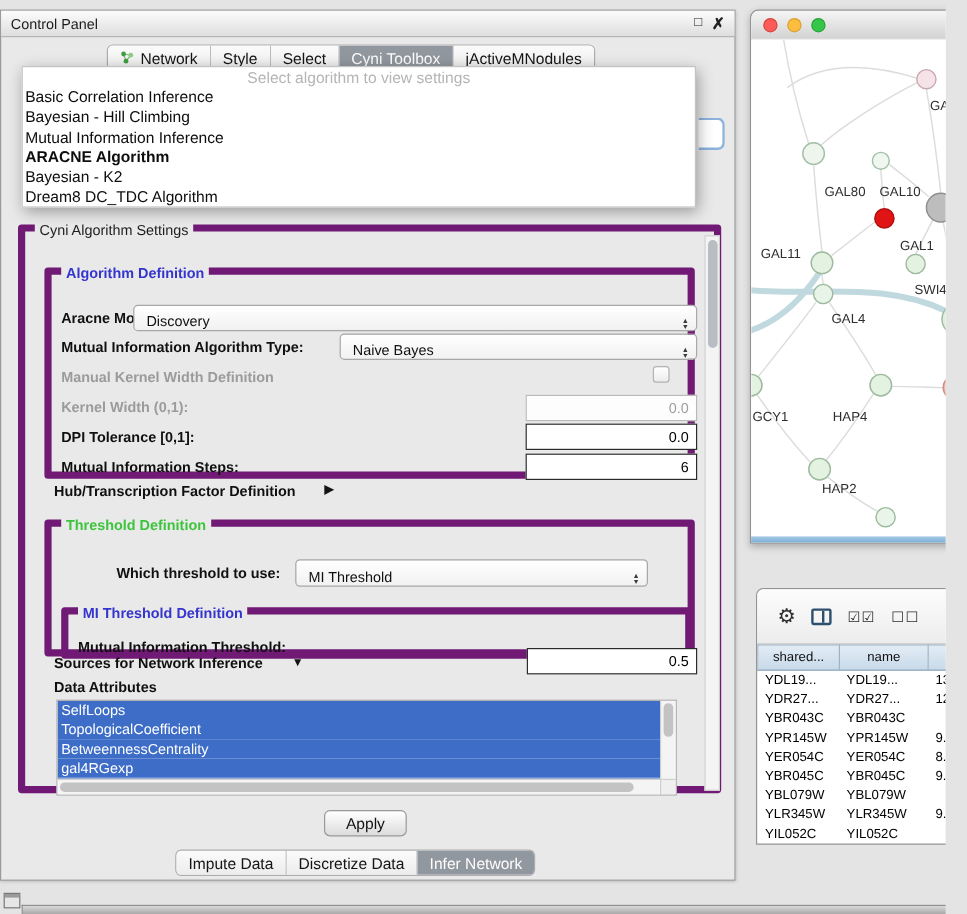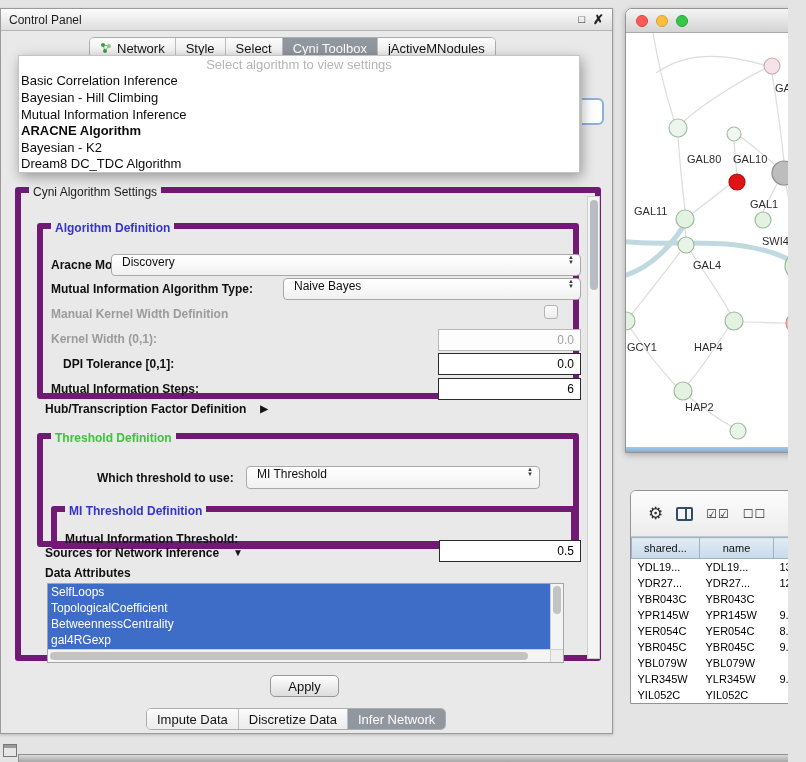--- a/index.html
+++ b/index.html
@@ -33,29 +33,29 @@
   .gtitle.green { color:#3dc43d; font-weight:bold; }
   .gtitle.plain { color:#1d1d1d; }
   .main-group { left:14px; top:178px; width:586px; height:474px; }
   .alg-group { left:16px; top:30px; width:542px; height:176px; }
   .thr-group { left:16px; top:240px; width:542px; height:114px; }
   .mi-group { left:8px; top:67px; width:526px; height:43px; }
 
   .lbl { position:absolute; font-size:12px; font-weight:bold; color:#101010; white-space:nowrap; line-height:14px; }
   .lbl.gray { color:#9b9b9b; }
 
-  .combo { position:absolute; height:22px; background:linear-gradient(#ffffff,#f1f1f1); border:1px solid #a8a8a8; border-radius:4px; display:flex; align-items:flex-start; padding:0 6px 0 10px; font-size:12px; color:#101010;gap:14px; }
+  .combo { position:absolute; height:22px; background:linear-gradient(#ffffff,#f1f1f1); border:1px solid #a8a8a8; border-radius:4px; display:flex; align-items:flex-end; padding:0 6px 0 10px; font-size:12px; color:#101010;gap:14px; }
   .combo .cval { flex:1; white-space:nowrap; }
   .arrows { display:flex; flex-direction:column; align-items:center; justify-content:center; line-height:4.5px; font-size:6px; color:#3a3a3a; }
 
   .field { position:absolute; height:22px; border:1px solid #2b2b2b; background:#fff; font-family:"Liberation Sans",sans-serif; font-size:12px; text-align:right; padding:0 6px; color:#000; outline:none; }
   .field.disabled { border-color:#b9b9b9; color:#9f9f9f; background:#fdfdfd; }
   .checkbox { position:absolute; width:14px; height:14px; border:1px solid #b3b3b3; border-radius:3px; background:linear-gradient(#fff,#ececec); }
 
-  .disc-row { position:absolute; display:flex; align-items:center; gap:14px; font-size:12px; font-weight:bold; color:#101010; white-space:nowrap; }
+  .disc-row { position:absolute; display:flex; align-items:center; gap:24px; font-size:12px; font-weight:bold; color:#101010; white-space:nowrap; }
   .disc-row .tri { font-size:10px; color:#141414; line-height:1; }
 
   
   .attr-list { position:absolute; left:26px; top:390px; width:517px; height:80px; border:1px solid #a5a5a5; background:#fff; }
   .list-items { position:absolute; left:0; top:0; right:13px; bottom:13px; overflow:hidden; }
   .litem { height:16px; line-height:16px; font-size:12px; color:#fff; background:#3d6dc7; padding-left:3px; white-space:nowrap; }
   .litem.partial { height:5px; }
   .sb-v { position:absolute; right:0; top:0; width:13px; bottom:13px; background:#f4f4f4; border-left:1px solid #cfcfcf; }
   .sb-h { position:absolute; left:0; bottom:0; right:13px; height:13px; background:#f4f4f4; border-top:1px solid #cfcfcf; }
   .sb-corner { position:absolute; right:0; bottom:0; width:13px; height:13px; background:#efefef; border-left:1px solid #cfcfcf; border-top:1px solid #cfcfcf; }
@@ -166,21 +166,21 @@
             <span>▼</span>
           </span>
         </div>
 
         <span class="lbl gray" style="left:8px; top:78px;">Manual Kernel Width Definition</span>
         <span class="checkbox" style="left:501px; top:76px;"></span>
 
         <span class="lbl gray" style="left:8px; top:103px;">Kernel Width (0,1):</span>
         <input class="field disabled" style="left: 395px; top: 100px; width: 143px;" readonly="" value="0.0">
 
-        <span class="lbl" style="left:20px; top:128px;">DPI Tolerance [0,1]:</span>
+        <span class="lbl" style="left:8px; top:128px;">DPI Tolerance [0,1]:</span>
         <input class="field" style="left: 395px; top: 124px; width: 143px;" readonly="" value="0.0">
 
         <span class="lbl" style="left:8px; top:153px;">Mutual Information Steps:</span>
         <input class="field" style="left: 395px; top: 149px; width: 143px;" readonly="" value="6">
       </div>
 
       <div class="disc-row" style="left:24px; top:209px;">
         <span>Hub/Transcription Factor Definition</span>
         <span class="tri">▶</span>
       </div>

